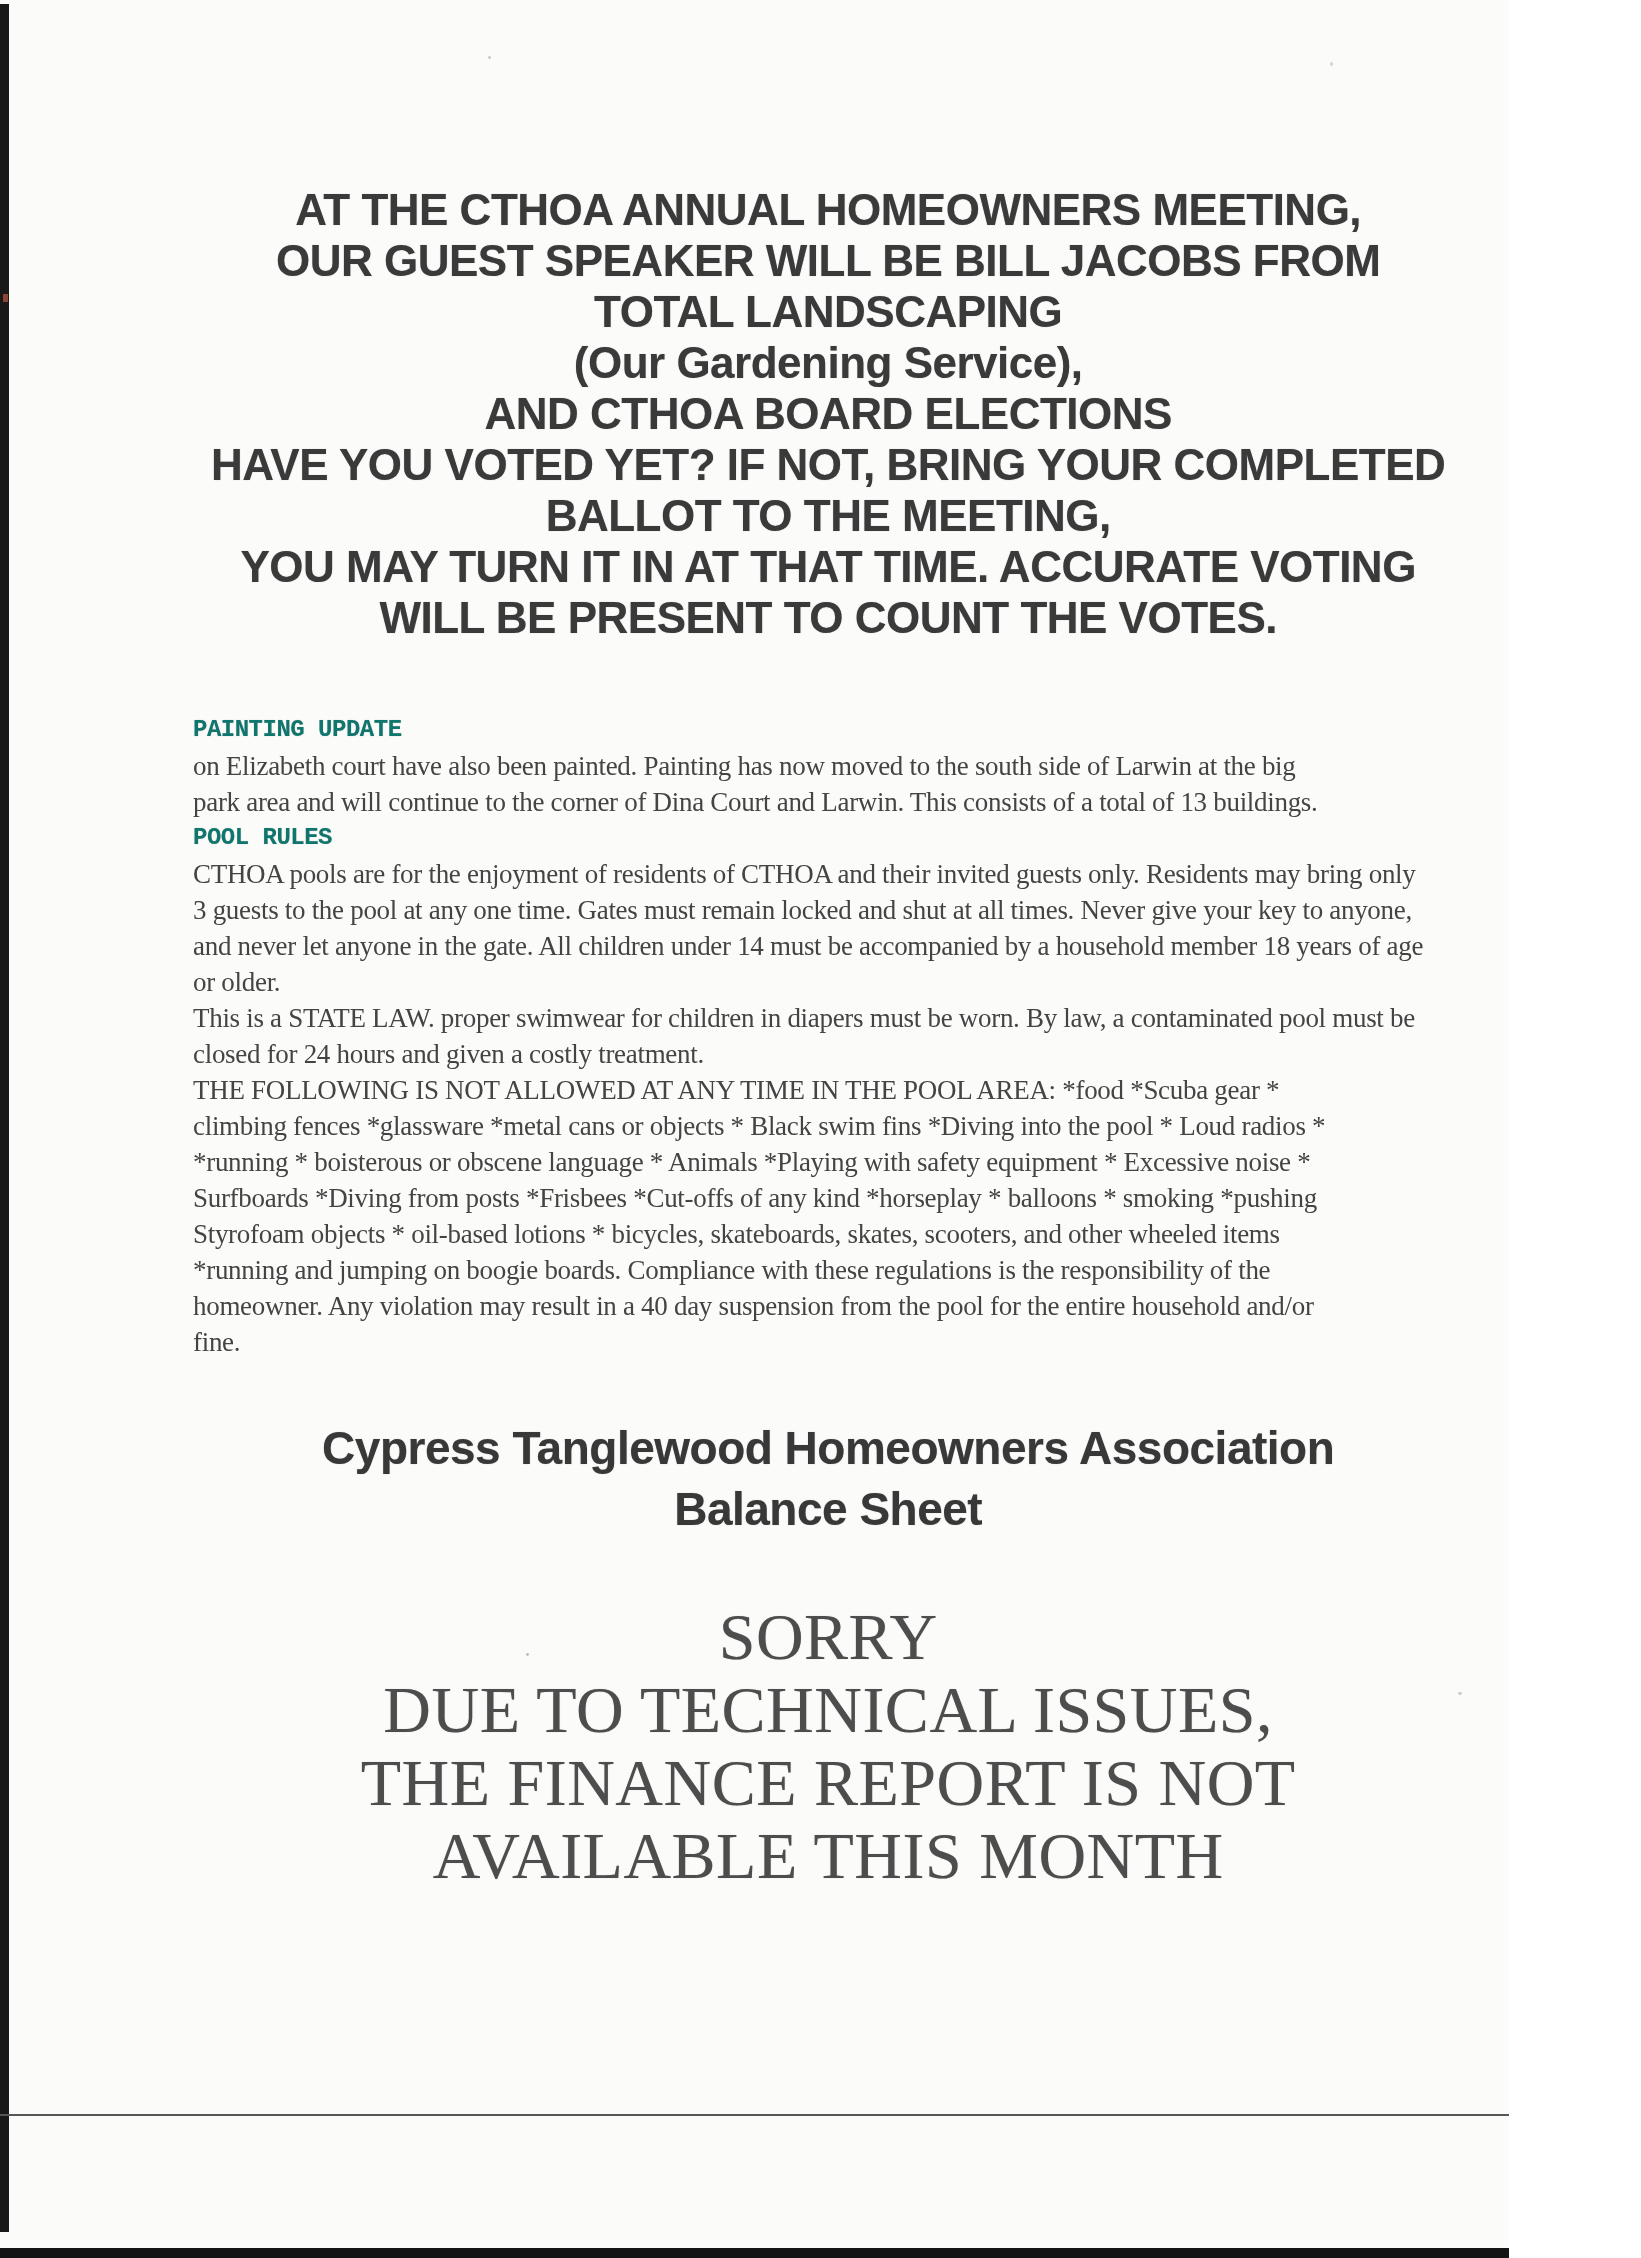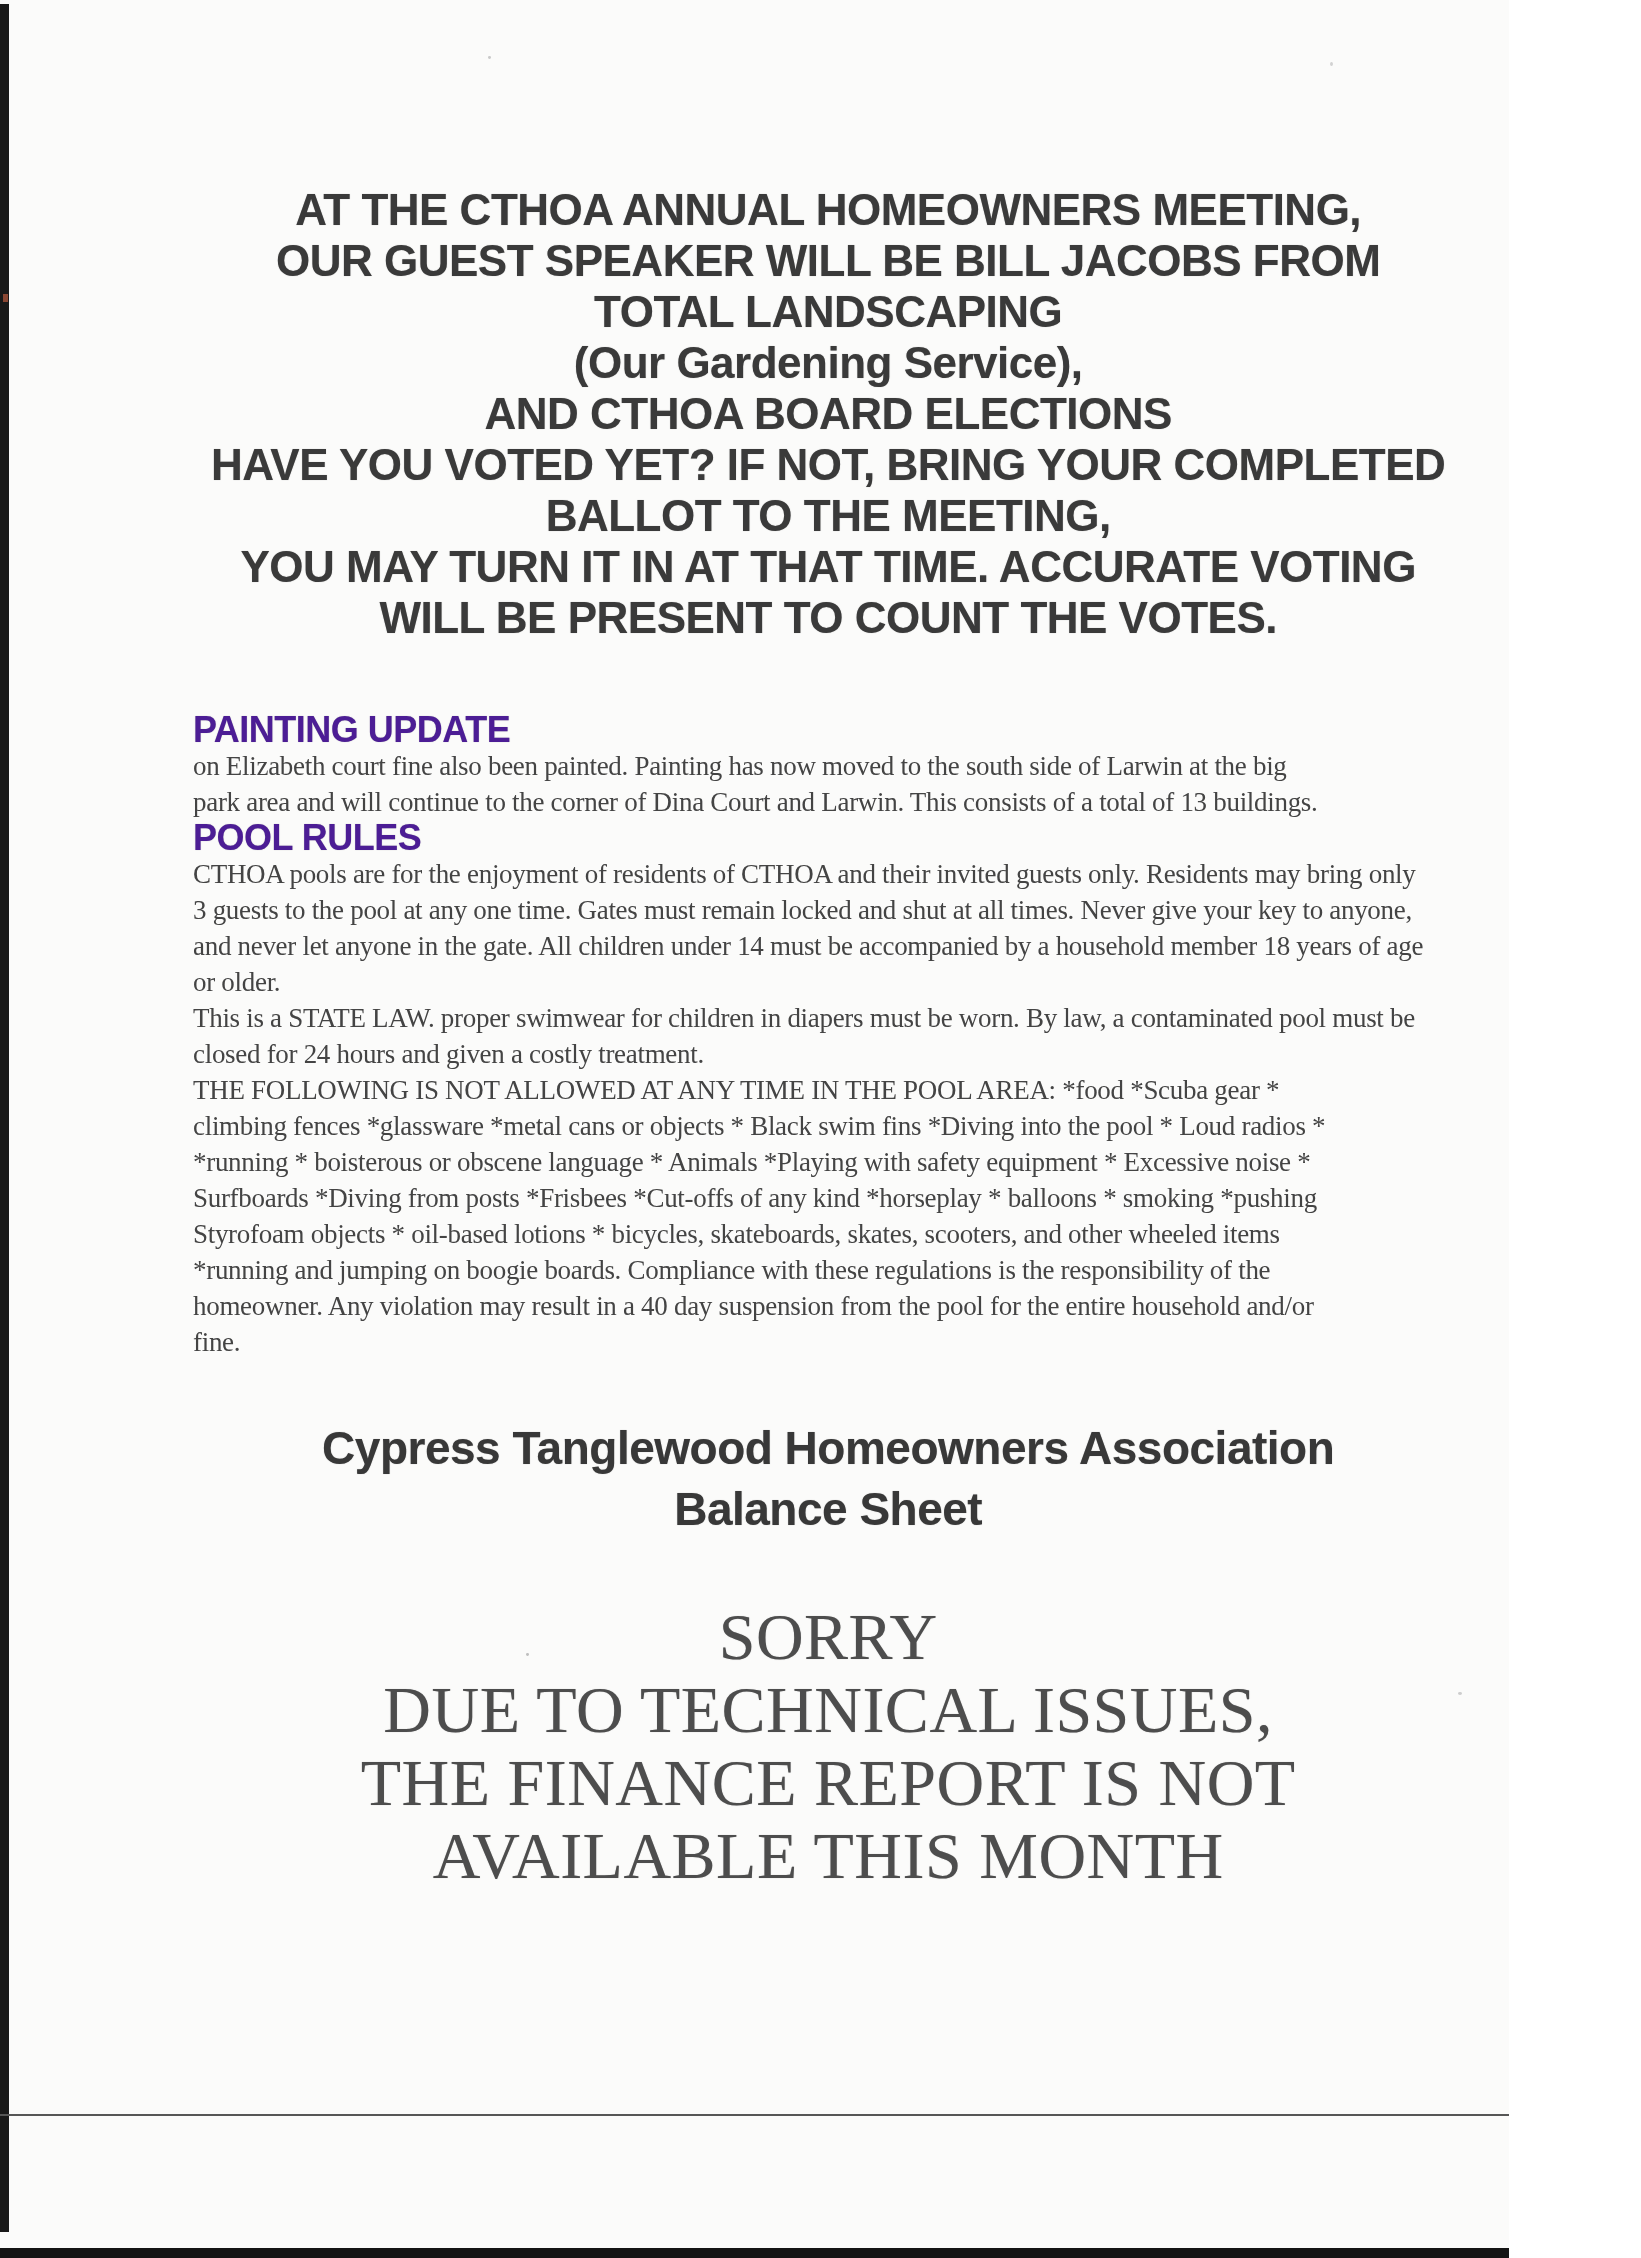--- a/index.html
+++ b/index.html
@@ -39,25 +39,25 @@
   
   .body-text {
     position: absolute; top: 712px; left: 193px; width: 1410px;
     font-size: 27px;
     letter-spacing: -0.3px;
     color: #444444;
   }
   .body-text .line { height: 36px; line-height: 36px; white-space: nowrap; }
   .body-text .subhead {
     height: 36px; line-height: 36px; white-space: nowrap;
-    font-family: Liberation Sans, sans-serif;
+    font-family: Liberation Mono, monospace;
     font-weight: bold;
-    font-size: 36px;
+    font-size: 24px;
     letter-spacing: -0.5px;
-    color: #4c1d95;
+    color: #0f766e;
     text-shadow: 0 0 1px rgba(51,51,51,0.35);
   }
 
   
   .balance {
     position: absolute; top: 1418px; left: 7.7px; width: 1641px;
     text-align: center;
     font-family: "Liberation Sans", sans-serif;
     font-weight: bold;
     font-size: 46px;
@@ -100,21 +100,21 @@
     <div class="ann-line">(Our Gardening Service),</div>
     <div class="ann-line">AND CTHOA BOARD ELECTIONS</div>
     <div class="ann-line">HAVE YOU VOTED YET? IF NOT, BRING YOUR COMPLETED</div>
     <div class="ann-line">BALLOT TO THE MEETING,</div>
     <div class="ann-line">YOU MAY TURN IT IN AT THAT TIME. ACCURATE VOTING</div>
     <div class="ann-line">WILL BE PRESENT TO COUNT THE VOTES.</div>
   </div>
 
   <div class="body-text">
     <div class="subhead">PAINTING UPDATE</div>
-    <div class="line">on Elizabeth court fine also been painted. Painting has now moved to the south side of Larwin at the big</div>
+    <div class="line">on Elizabeth court have also been painted. Painting has now moved to the south side of Larwin at the big</div>
     <div class="line">park area and will continue to the corner of Dina Court and Larwin. This consists of a total of 13 buildings.</div>
     <div class="subhead">POOL RULES</div>
     <div class="line">CTHOA pools are for the enjoyment of residents of CTHOA and their invited guests only. Residents may bring only</div>
     <div class="line">3 guests to the pool at any one time. Gates must remain locked and shut at all times. Never give your key to anyone,</div>
     <div class="line">and never let anyone in the gate. All children under 14 must be accompanied by a household member 18 years of age</div>
     <div class="line">or older.</div>
     <div class="line">This is a STATE LAW. proper swimwear for children in diapers must be worn. By law, a contaminated pool must be</div>
     <div class="line">closed for 24 hours and given a costly treatment.</div>
     <div class="line">THE FOLLOWING IS NOT ALLOWED AT ANY TIME IN THE POOL AREA: *food *Scuba gear *</div>
     <div class="line">climbing fences *glassware *metal cans or objects * Black swim fins *Diving into the pool * Loud radios *</div>

